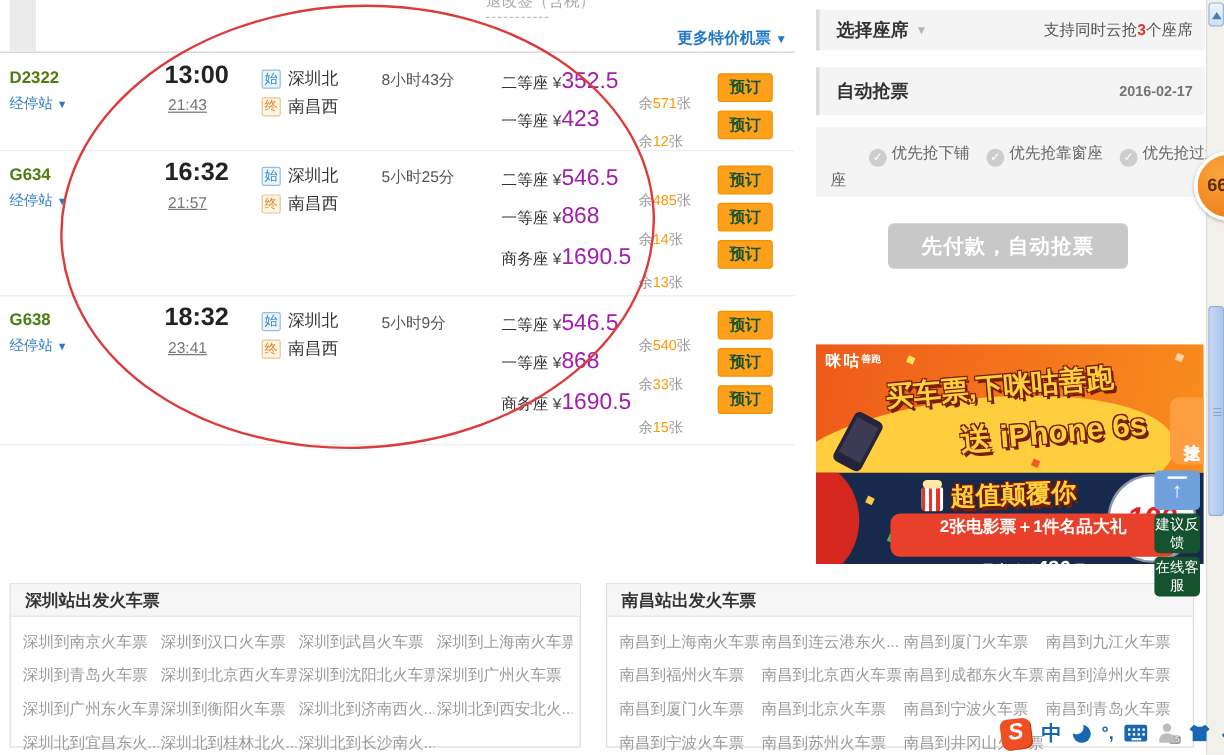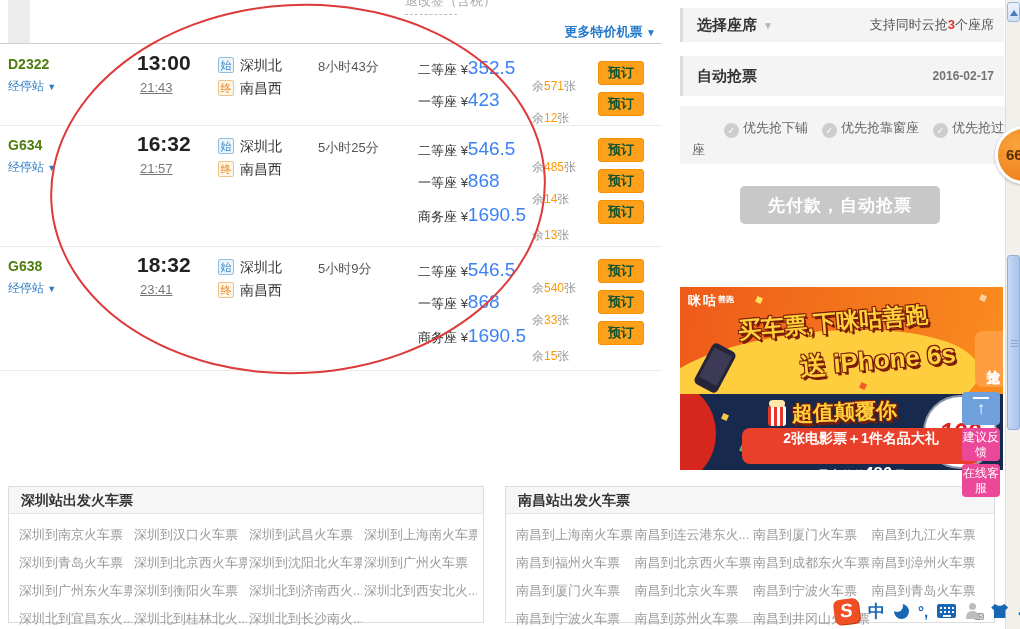--- a/index.html
+++ b/index.html
@@ -27,21 +27,21 @@
   .t-arr   { position:absolute; left:140px; top:35px; font-size:13px; color:#777;text-decoration:underline; }
   .t-route { position:absolute; left:218px; top:9px;  font-size:14px; color:#333; line-height:23px; }
   .badge { display:inline-block; width:16px; height:16px; line-height:15px; text-align:center;
            font-size:11px; border:1px solid; border-radius:2px; margin-right:6px; vertical-align:1px; }
   .b-start { color:#3a87c8; border-color:#93bedd; background:#eaf5fc; }
   .b-end   { color:#e6892b; border-color:#ecc489; background:#fdf5e6; }
   .t-dur   { position:absolute; left:318px; top:13px; font-size:13px; color:#555; }
   .seats   { position:absolute; left:418px; top:0; width:130px; }
   .seat    { position:absolute; left:0; white-space:nowrap; font-size:13px; color:#333; }
   .seat .cur   { font-size:13px; color:#444; }
-  .seat .price { font-size:19px; color:#3b82f6; }
+  .seat .price { font-size:19px; color:#a21caf; }
   .s0 { top:12px; } .s1 { top:44px; } .s2 { top:78px; }
   .cnt { position:absolute; left:488px; white-space:nowrap; font-size:12px; color:#9a9a9a;margin-left:44px; }
   .cnt b { color:#ff9800; font-weight:normal; }
   .c0 { top:33px; } .c1 { top:65px; } .c2 { top:101px; }
   .books { position:absolute; left:598px; top:0; display:flex; flex-direction:column; gap:7px; }
   .r1 .books { padding-top:16px; } .r2 .books, .r3 .books { padding-top:12px; }
   .bookbtn { width:46px; height:24px; background:#ffa01a; border:1px solid #f29100; border-radius:3px;
              color:#14532d; font-size:13px; font-weight:bold; cursor:pointer;
              font-family:"Liberation Sans",sans-serif; }
 
@@ -109,21 +109,21 @@
   .ad2 .burst { position:absolute; left:248px; top:6px; width:64px; height:64px; background:#fff; border-radius:50%;
                 color:#e12222; font-size:25px; font-weight:bold; font-style:italic; line-height:64px; text-align:center;
                 box-shadow:0 0 0 3px #fff, 0 0 0 5px rgba(255,255,255,.5); }
 
   
   .floats { position:absolute; left:962px; width:38px; z-index:40; }
   .fl-top { position:absolute; top:392px; left:0; width:38px; height:33px; background:#6fa0dc; border-radius:4px;
             cursor:pointer; text-align:center; }
   .fl-top .bar { display:block; margin:5px auto 0; width:16px; height:2px; background:#fff; }
   .fl-top .arr { display:block; color:#fff; font-size:17px; font-weight:bold; line-height:20px; }
-  .fl-btn { position:absolute; left:0; width:38px; height:33px; background:#ec4899; border-radius:4px;
+  .fl-btn { position:absolute; left:0; width:38px; height:33px; background:#14532d; border-radius:4px;
             color:#fff; font-size:12px; line-height:15px; text-align:center; padding-top:2px; cursor:pointer; }
   .fl-feedback { top:428px; } .fl-service { top:464px; }
 
   
   .badge66 { position:absolute; left:995px; top:126px; width:58px; height:58px; border-radius:50%;
              background:radial-gradient(circle at 35% 30%,#f9a43c,#ec7612); border:3px solid #fff;
              box-shadow:0 1px 3px rgba(0,0,0,.3); z-index:60; color:#5c2d05; font-size:15px; font-weight:bold;
              line-height:52px; padding-left:8px; cursor:pointer; }
 
   

